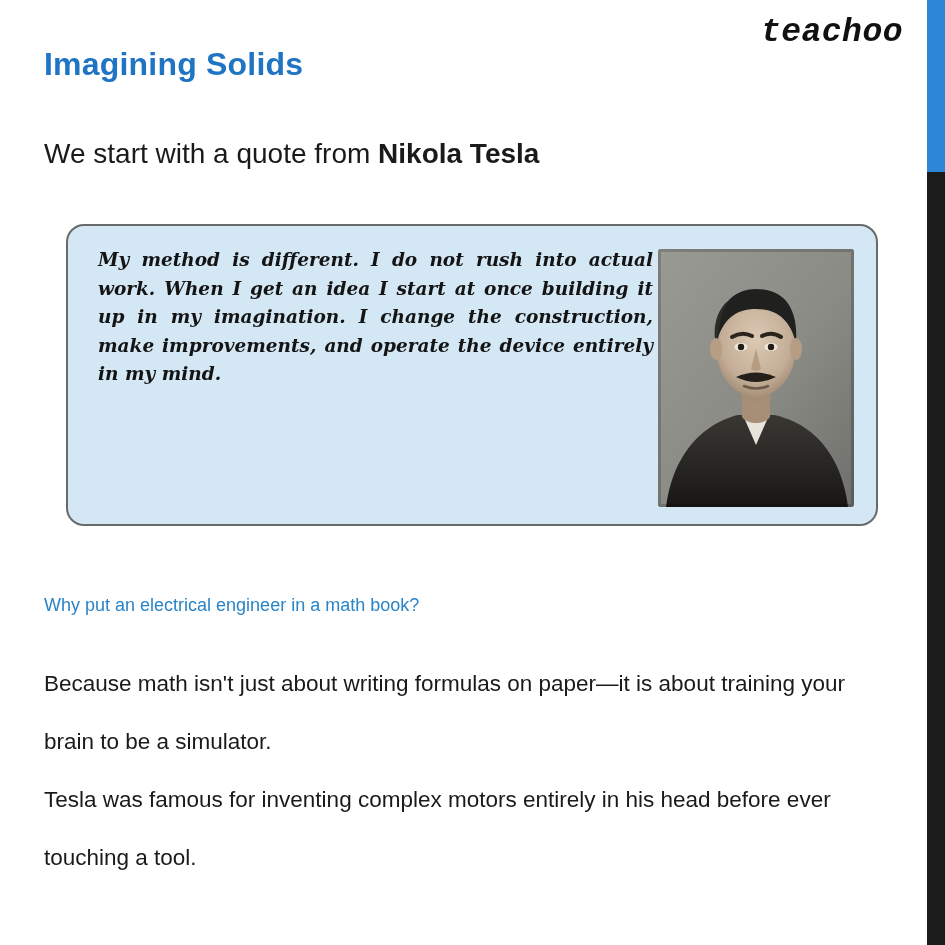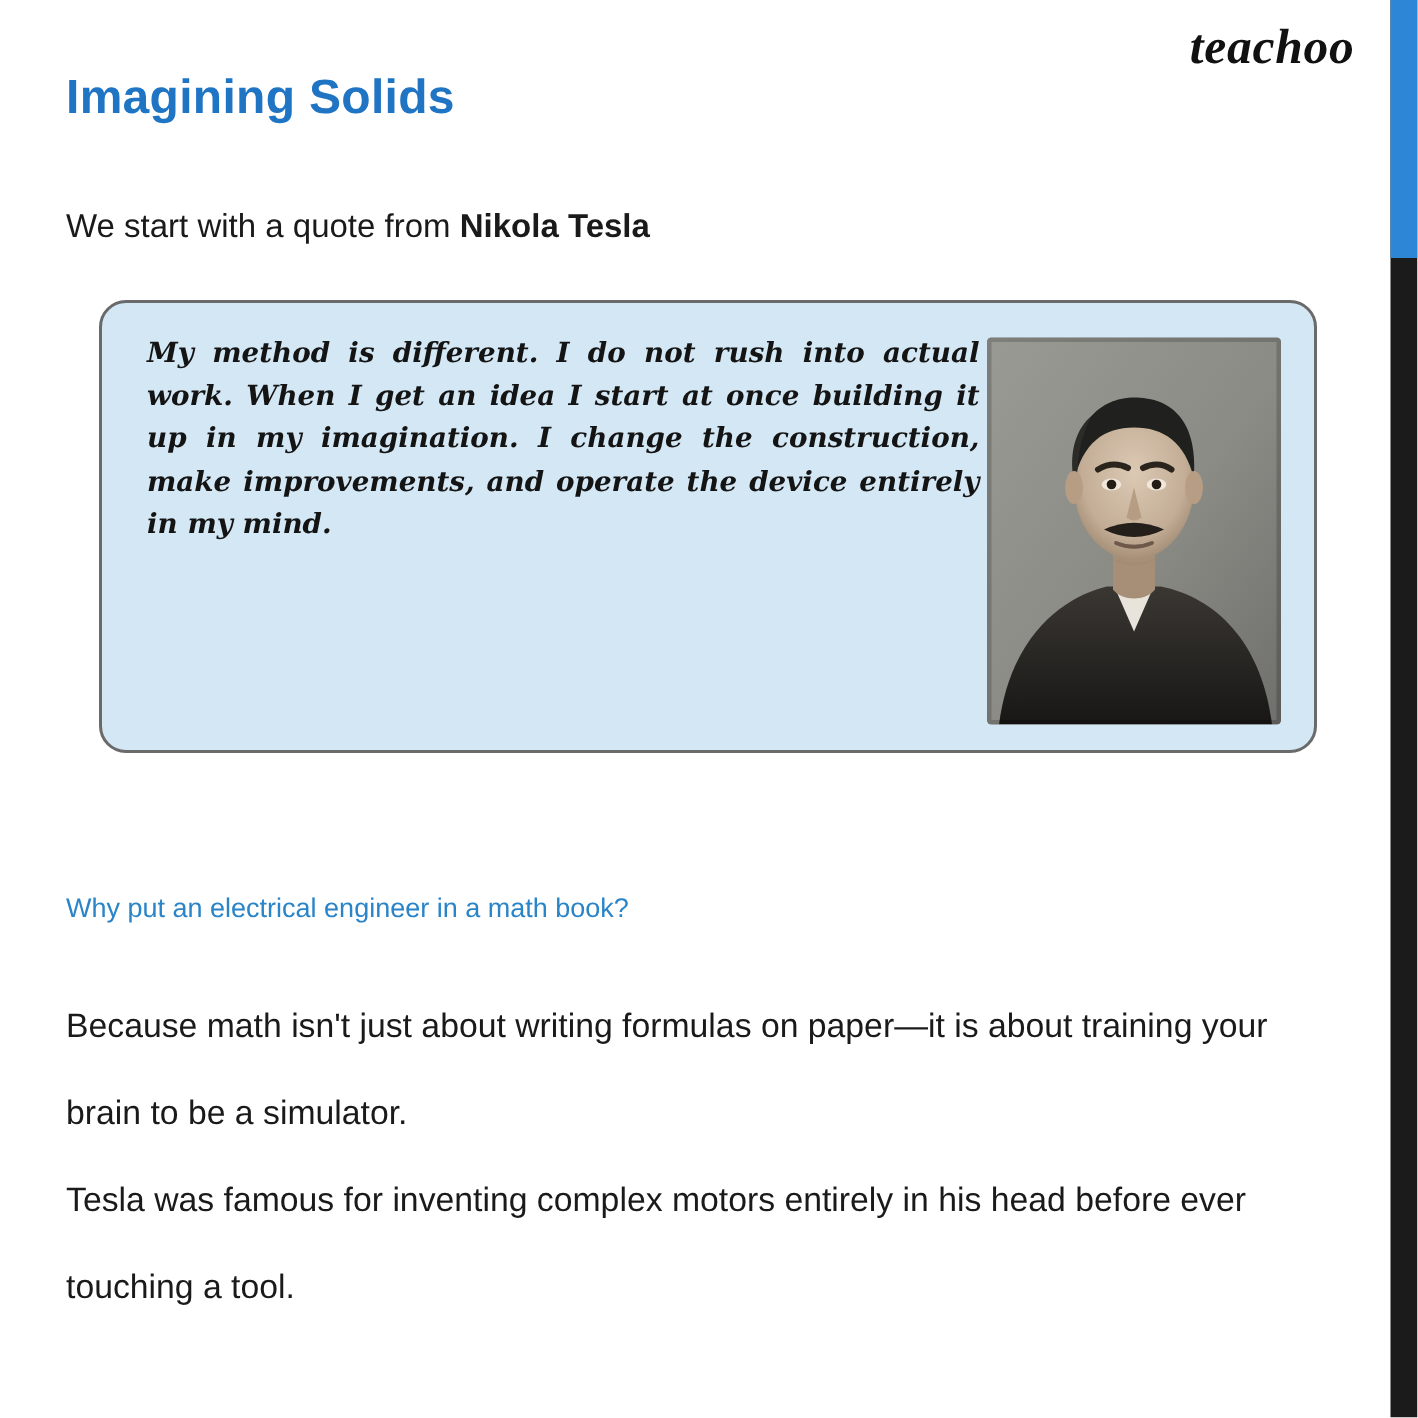--- a/index.html
+++ b/index.html
@@ -37,21 +37,21 @@
     top: 0;
     width: 18px;
     height: 172px;
     background: #2e86d6;
   }
 
   .brand {
     position: absolute;
     right: 42px;
     top: 14px;
-    font-family: Liberation Serif, serif;
+    font-family: Liberation Mono, monospace;
     font-style: italic;
     font-weight: bold;
     font-size: 33px;
     color: #111111;
     letter-spacing: 0.5px;
   }
 
   .title {
     position: absolute;
     left: 44px;
@@ -59,32 +59,32 @@
     font-size: 32px;
     font-weight: bold;
     color: #1f74c4;
     letter-spacing: 0.2px;
   }
 
   .lead {
     position: absolute;
     left: 44px;
     top: 138px;
-    font-size: 22px;
+    font-size: 28px;
     color: #1a1a1a;
   }
   .lead b {
     font-weight: bold;
   }
 
   
   .quote-card {
     position: absolute;
     left: 66px;
-    top: 200px;
+    top: 224px;
     width: 812px;
     height: 302px;
     background: #d4e7f4;
     border: 2px solid #6a6a6a;
     border-radius: 18px;
     box-sizing: border-box;
   }
   .quote-text {
     position: absolute;
     left: 30px;

